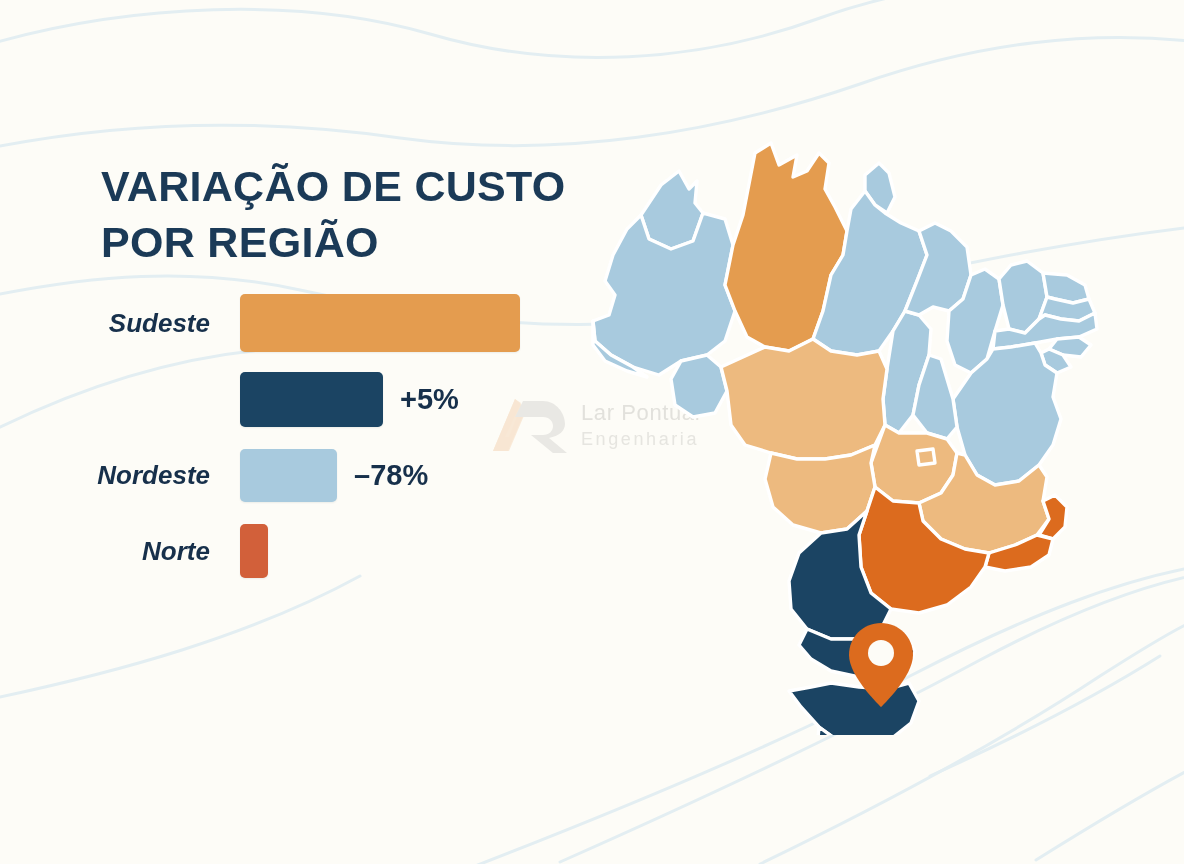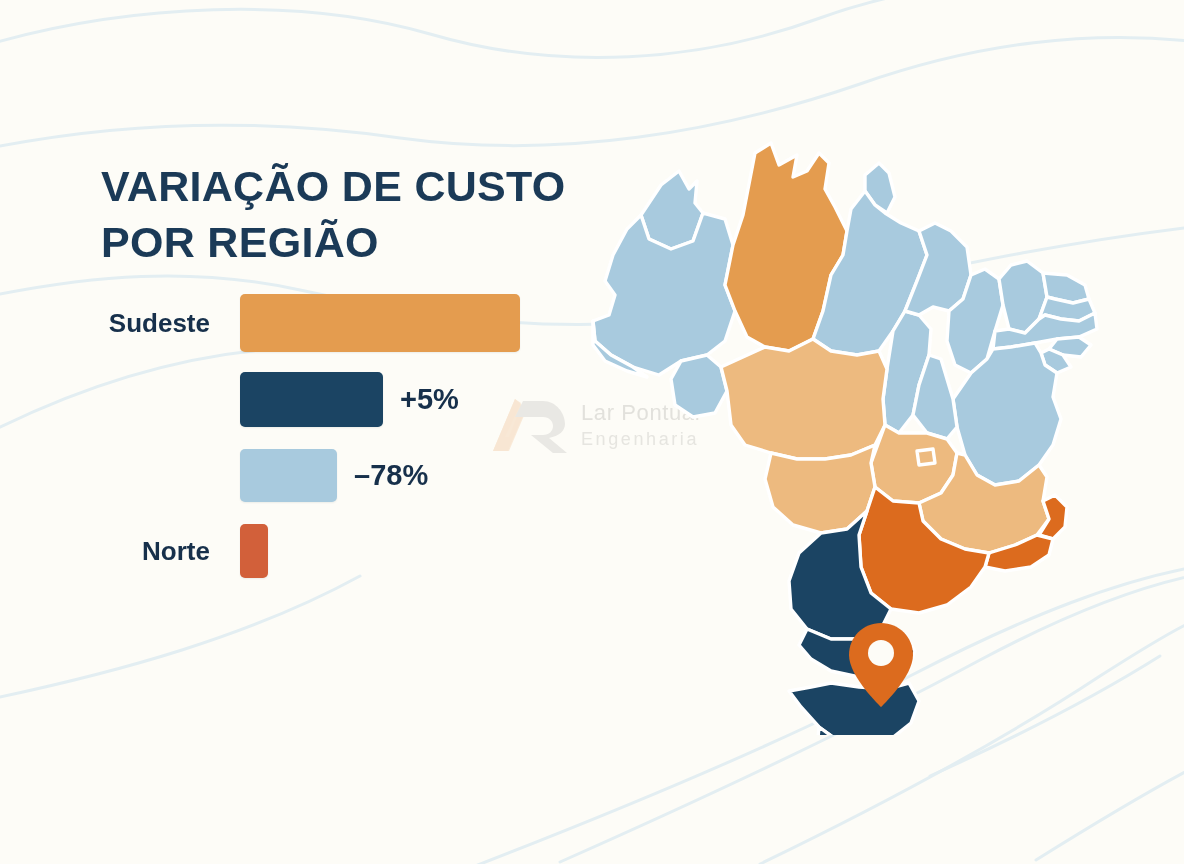--- a/index.html
+++ b/index.html
@@ -59,20 +59,21 @@
   }
   .bar-label {
     position: absolute;
     right: 0;
     width: 220px;
     text-align: right;
     font-size: 26px;
     font-weight: bold;
     color: #17304B;
     white-space: nowrap;
+    font-style: italic;
   }
   .bar-label-wrap {
     position: absolute;
     left: 0;
     width: 225px;
     display: flex;
     justify-content: flex-end;
     align-items: center;
     height: 100%;
     padding-right: 15px;
@@ -177,20 +178,23 @@
     </div>
 
     <div class="bar-row">
       <div class="bar-track">
         <div class="bar-shape" style="width:143px;height:55px;background:#1B4463;"></div>
         <span class="bar-value">+5%</span>
       </div>
     </div>
 
     <div class="bar-row">
+      <div class="bar-label-wrap">
+        <span class="bar-label" style="position:static;width:auto;">Nordeste</span>
+      </div>
       <div class="bar-track">
         <div class="bar-shape" style="width:97px;height:53px;background:#A8CADE;"></div>
         <span class="bar-value">–78%</span>
       </div>
     </div>
 
 
     <div class="bar-row">
       <div class="bar-label-wrap">
         <span class="bar-label" style="position:static;width:auto;text-align:center;">Norte</span>

